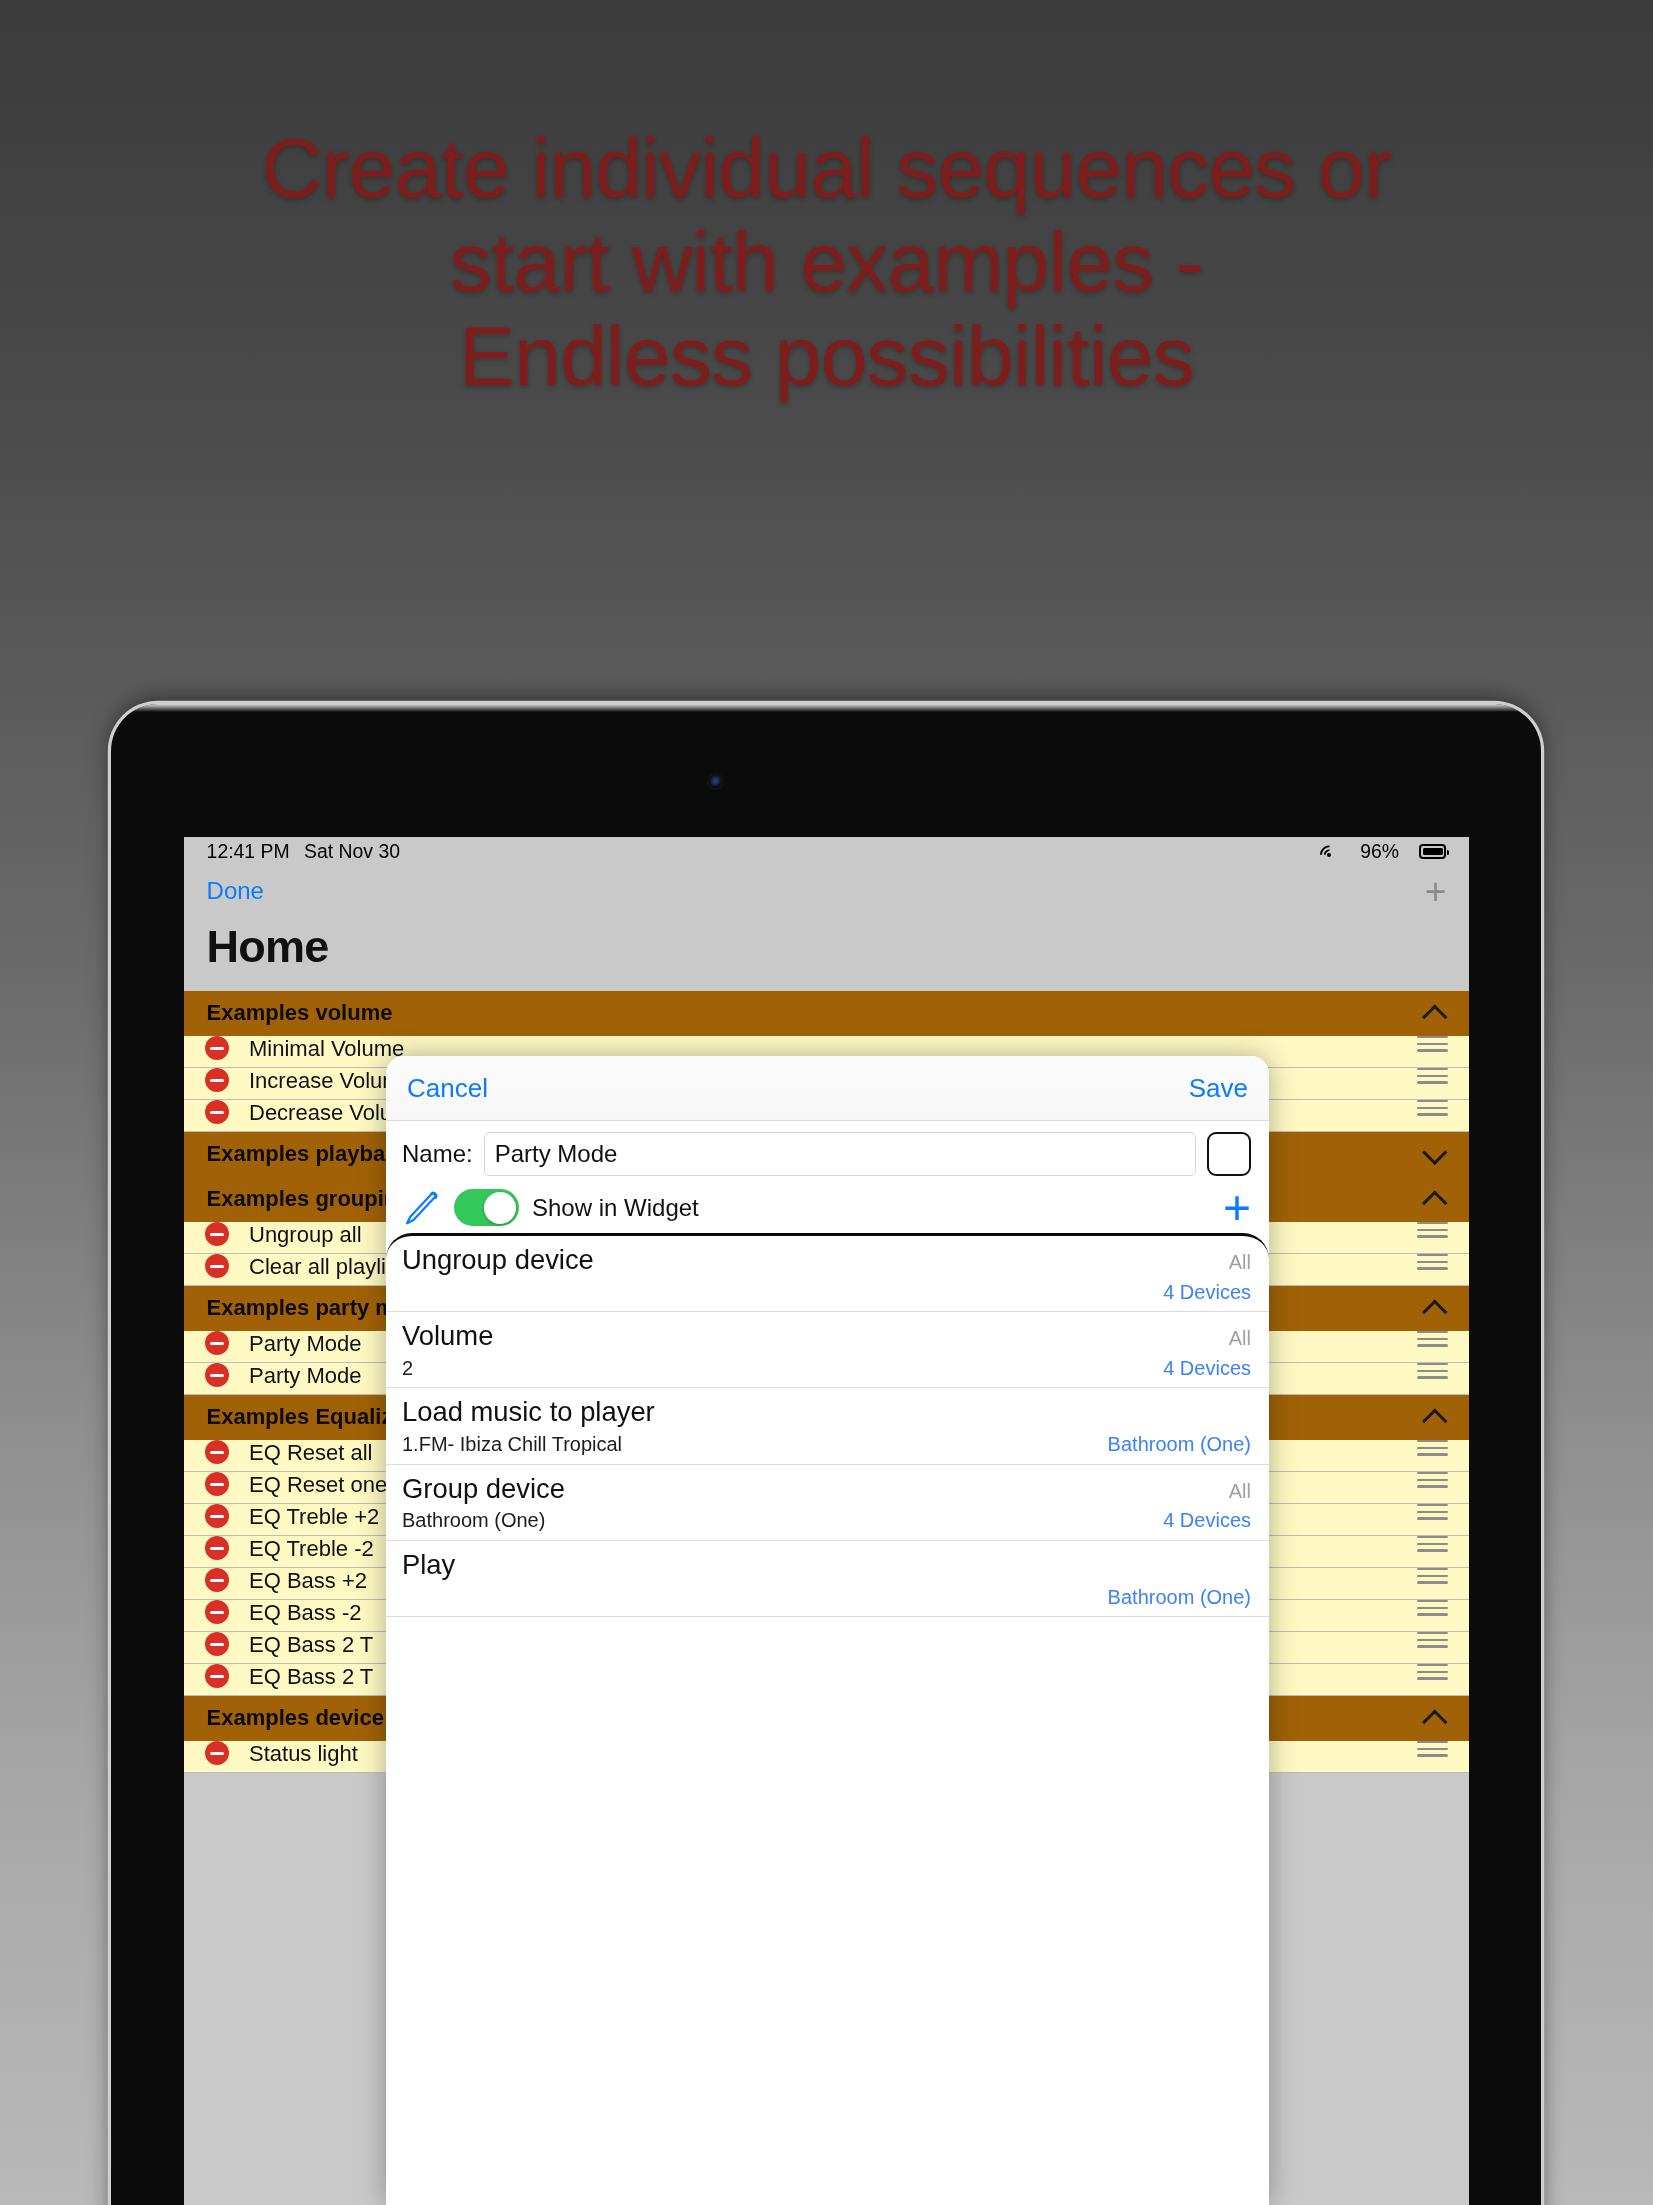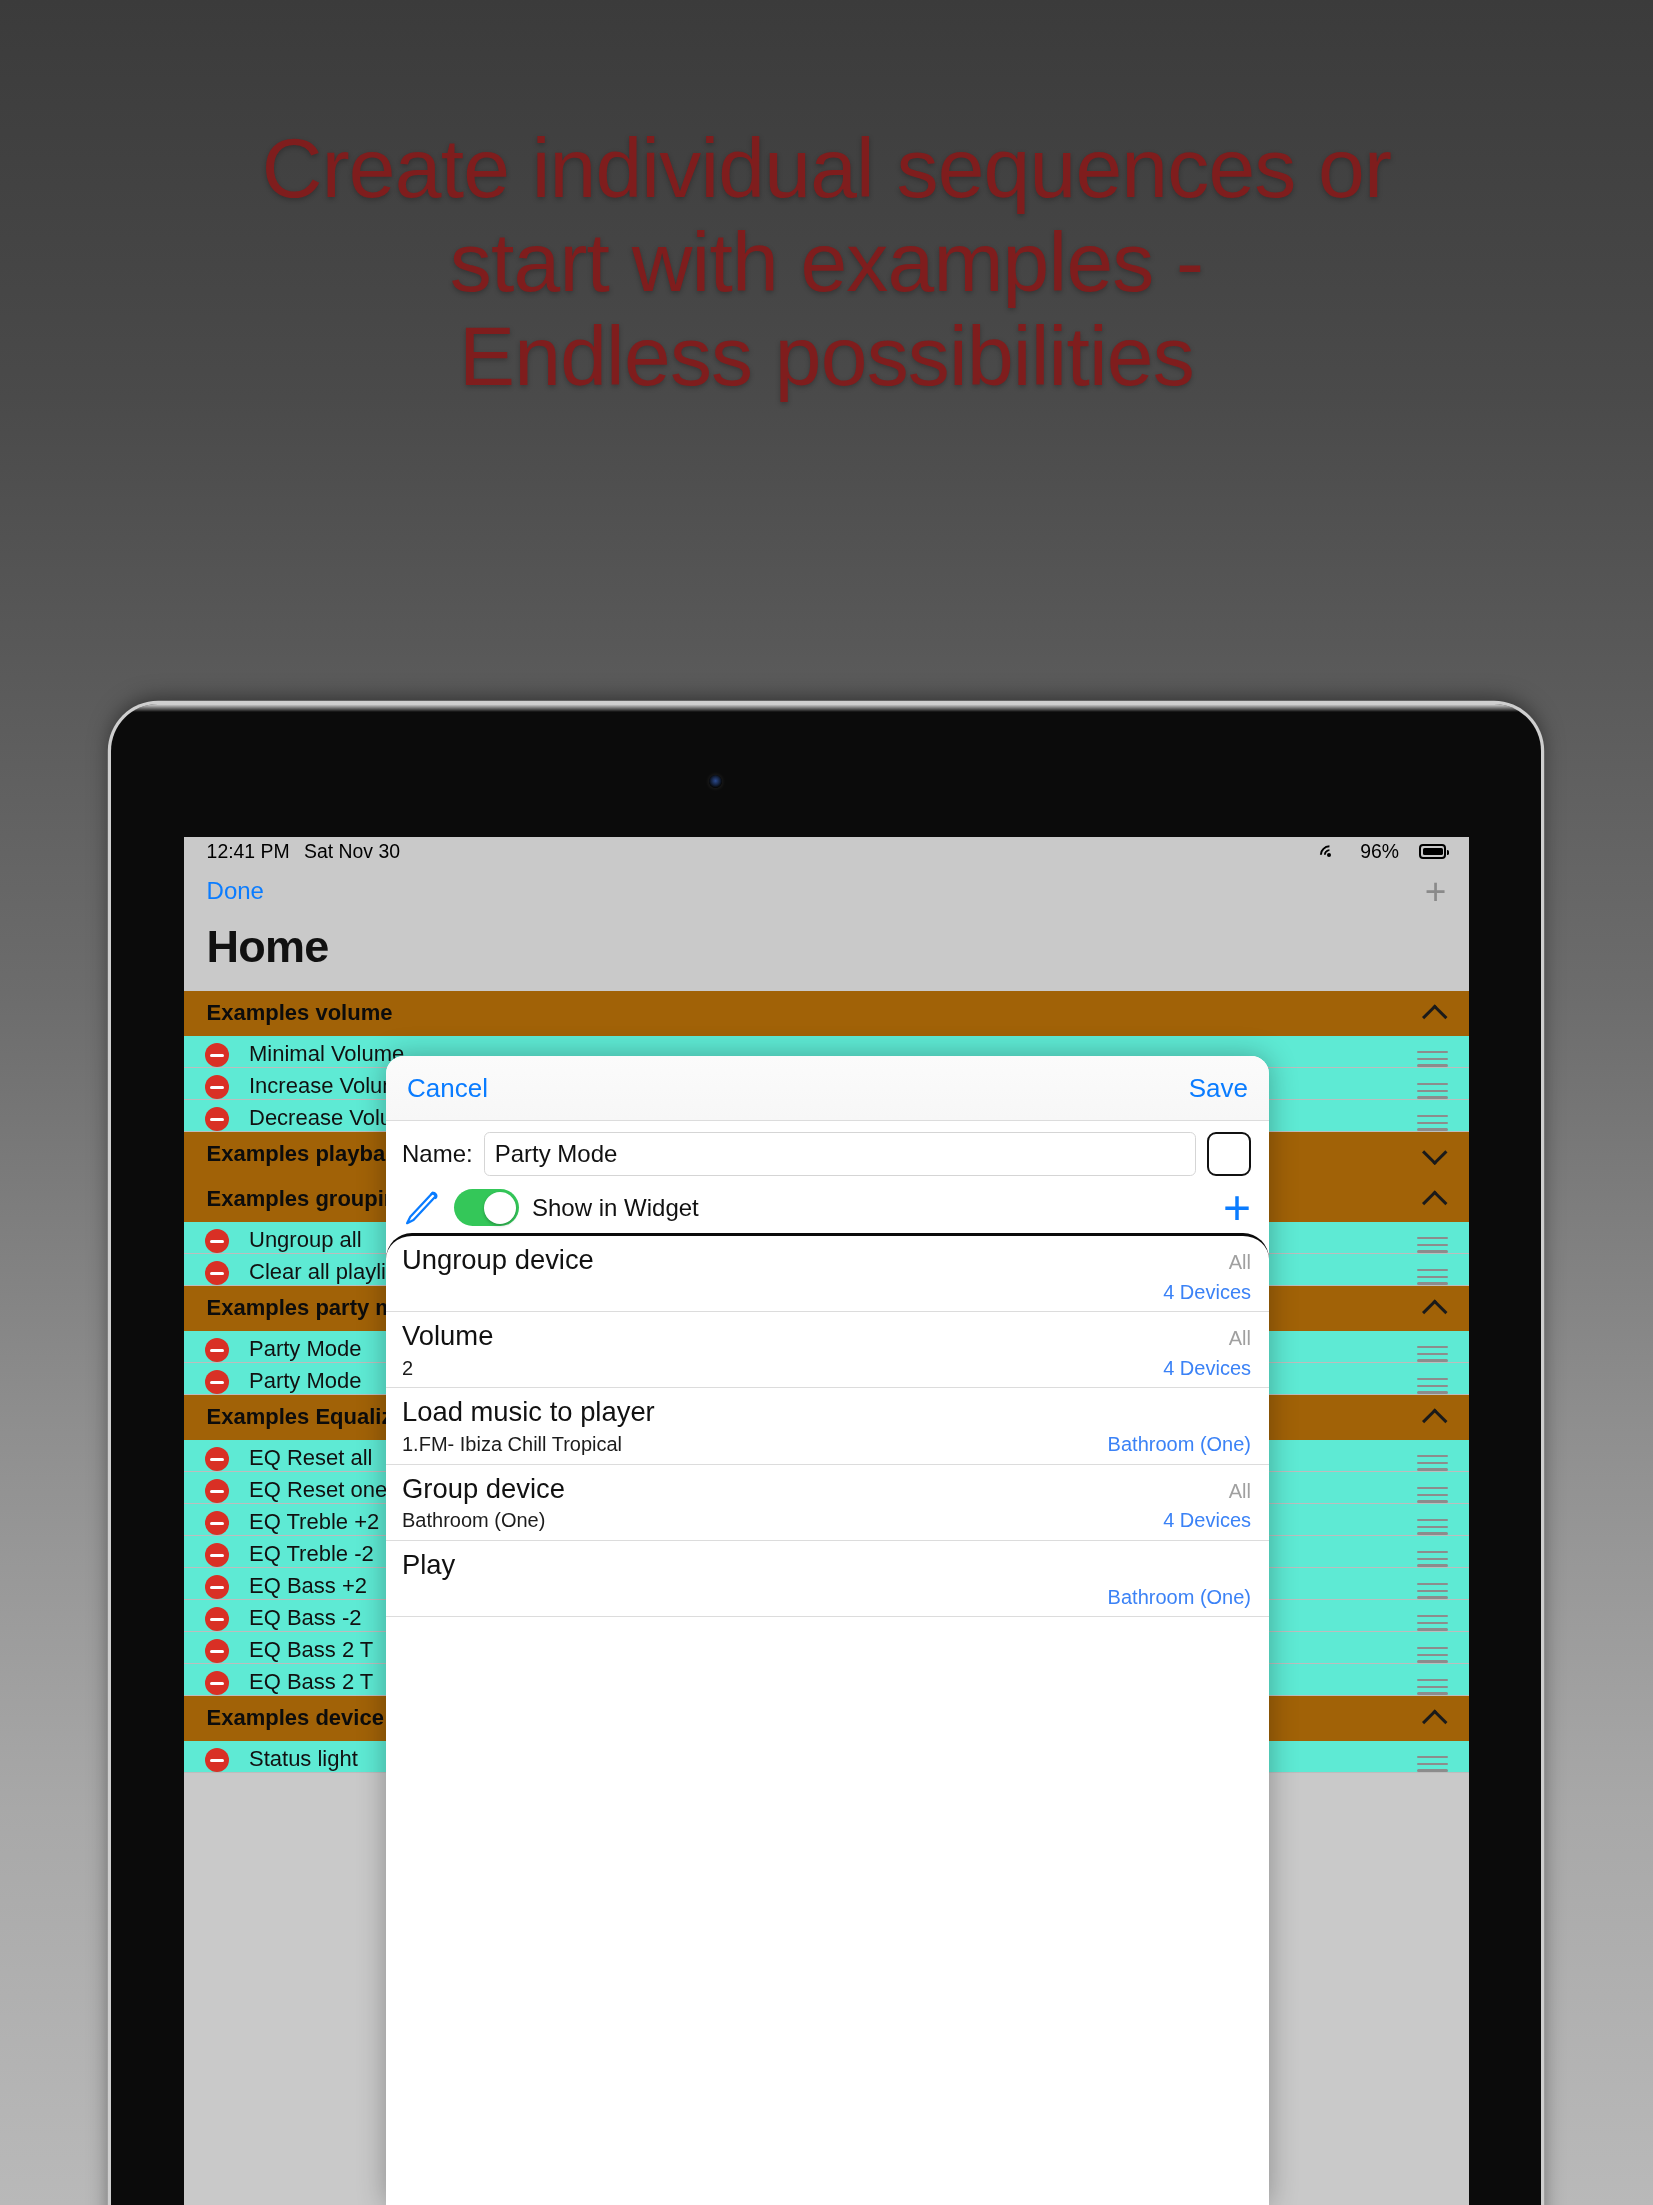--- a/index.html
+++ b/index.html
@@ -131,23 +131,23 @@
     content:""; position: absolute; left: 4px; top: 6.5px;
     width: 14.5px; height: 14.5px;
     border-left: 3.2px solid #1a1a1a; border-top: 3.2px solid #1a1a1a;
     transform: rotate(45deg);
   }
   .section-header .chev.down::before {
     top: 1.6px; transform: rotate(225deg);
   }
   .row {
     height: 32px;
-    display:flex; align-items:flex-end;
+    display:flex; align-items:flex-start;
     padding: 0 21px 0 21px;
-    background: #5eead4;
+    background: #fef9c3;
     border-bottom: 0.8px solid #bdbdbd;
     position: relative;
   }
   .row .minus {
     width: 24px; height: 24px; border-radius:50%;
     background: #d93025; flex: 0 0 auto;
     position: relative;
   }
   .row .minus::after {
     content:""; position:absolute; left:4.8px; top:11px; width:14.5px; height:2.8px;

